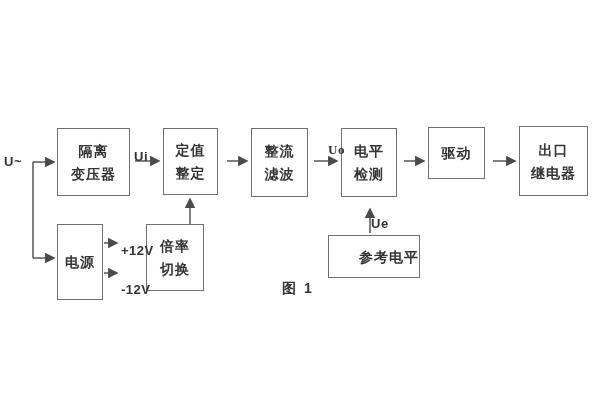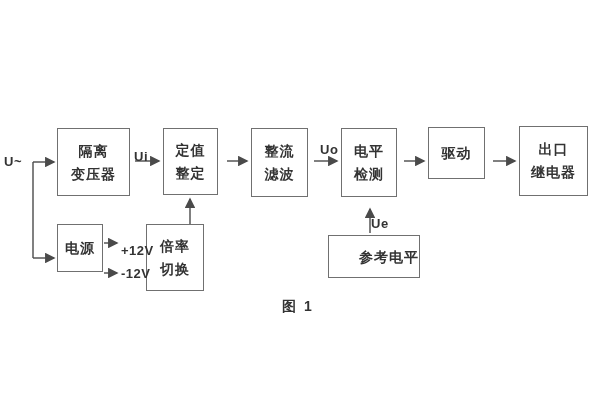--- a/index.html
+++ b/index.html
@@ -98,40 +98,40 @@
 
   <div class="block" style="left:341px; top:128px; width:56px; height:69px;text-align:right;">
     <span>电平</span>
     <span>检测</span>
   </div>
 
   <div class="block" style="left:428px; top:127px; width:57px; height:52px;">
     <span>驱动</span>
   </div>
 
-  <div class="block" style="left:519px; top:126px; width:69px; height:70px;font-family:Liberation Mono, monospace;">
+  <div class="block" style="left:519px; top:126px; width:69px; height:70px;">
     <span>出口</span>
     <span>继电器</span>
   </div>
 
-  <div class="block" style="left:57px; top:224px; width:46px; height:48px;">
+  <div class="block" style="left:57px; top:224px; width:46px; height:76px;">
     <span>电源</span>
   </div>
 
   <div class="block" style="left:146px; top:224px; width:58px; height:67px;">
     <span>倍率</span>
     <span>切换</span>
   </div>
 
   <div class="block" style="left:328px; top:235px; width:92px; height:43px;align-items:flex-end;">
     <span>参考电平</span>
   </div>
 
   <div class="siglabel" style="left:4px; top:155px;">U~</div>
   <div class="siglabel" style="left:134px; top:142px;margin-top:8px;">Ui</div>
-  <div class="siglabel" style="left:320px; top:143px;">Uo</div>
+  <div class="siglabel" style="left:328px; top:143px;font-family:Liberation Serif, serif;">Uo</div>
   <div class="siglabel" style="left:121px; top:244px;">+12V</div>
-  <div class="siglabel" style="left:121px; top:267px;">-12V</div>
+  <div class="siglabel" style="left:121px; top:283px;">-12V</div>
   <div class="siglabel" style="left:371px; top:217px;">Ue</div>
 
-  <div class="caption" style="left:282px; top:299px;">图 1</div>
+  <div class="caption" style="left:282px; top:281px;">图 1</div>
 
 </div>
 
 </body></html>

